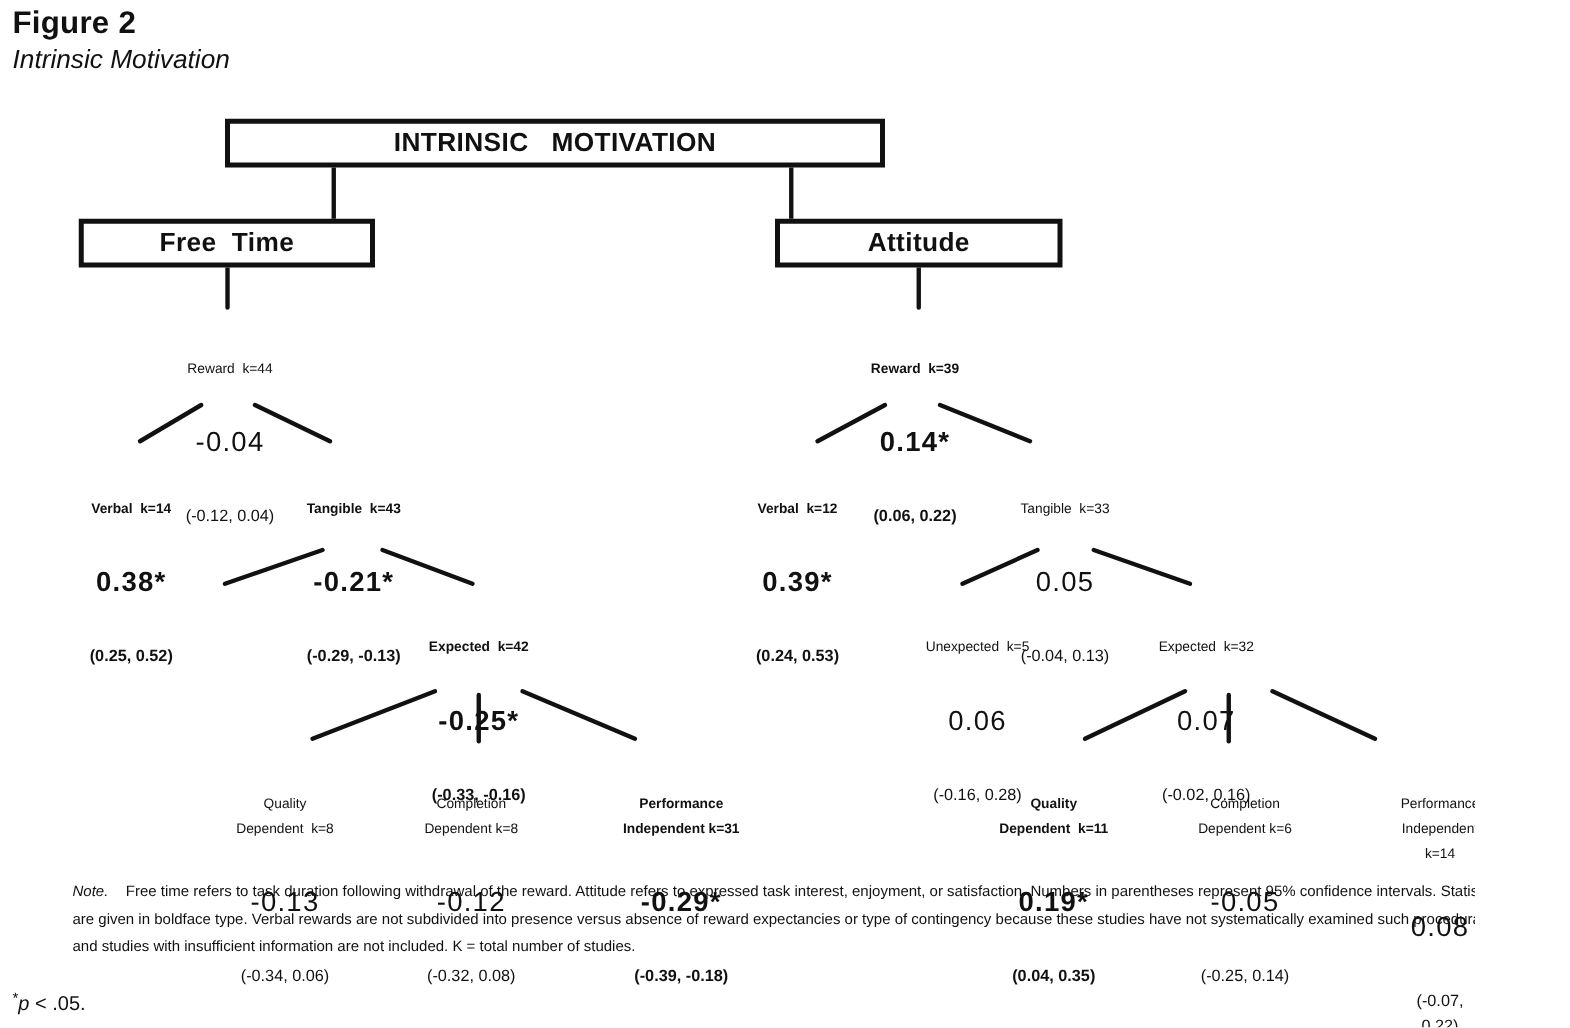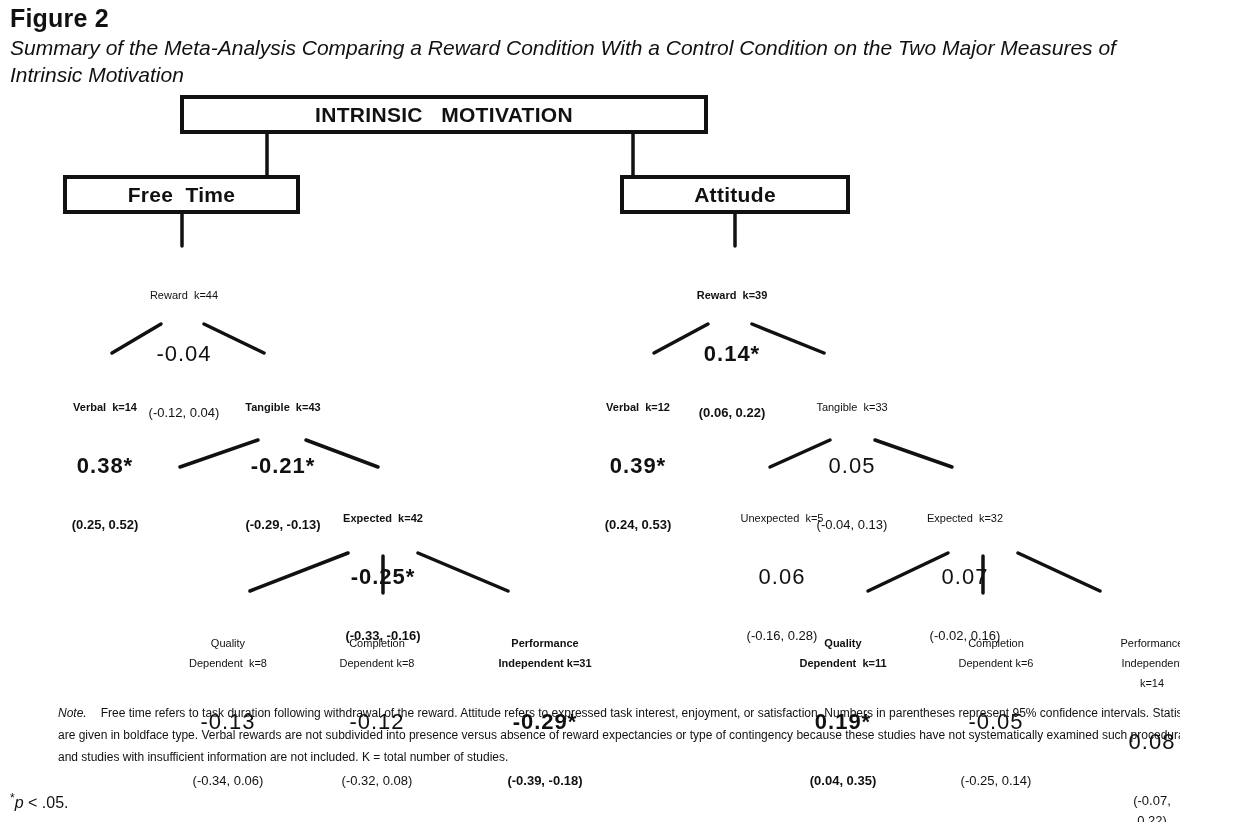--- a/index.html
+++ b/index.html
@@ -101,21 +101,20 @@
   }
   .sig .sig-p { font-style: italic; }
 </style>
 </head>
 <body>
 
 <div class="page">
 
   <div class="fig-label">Figure 2</div>
   <div class="fig-subtitle">
-    <div>Summary of the Meta-Analysis Comparing a Reward Condition With a Control Condition on the Two Major Measures of</div>
     <div>Intrinsic Motivation</div>
   </div>
 
   <svg class="connectors" viewBox="0 0 1256 822" xmlns="http://www.w3.org/2000/svg">
     <g stroke="#111111" stroke-width="3.5" stroke-linecap="round">
 
       <line x1="267" y1="133" x2="267" y2="176"></line>
       <line x1="633" y1="133" x2="633" y2="176"></line>
 
       <line x1="182" y1="213" x2="182" y2="246"></line>

